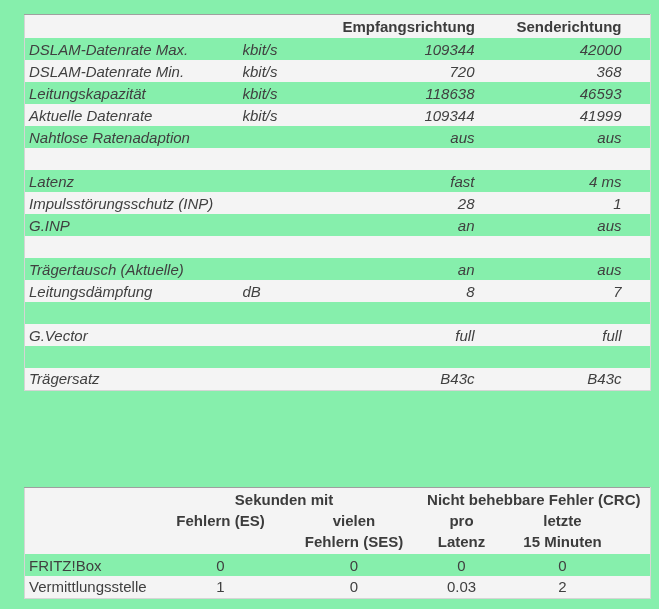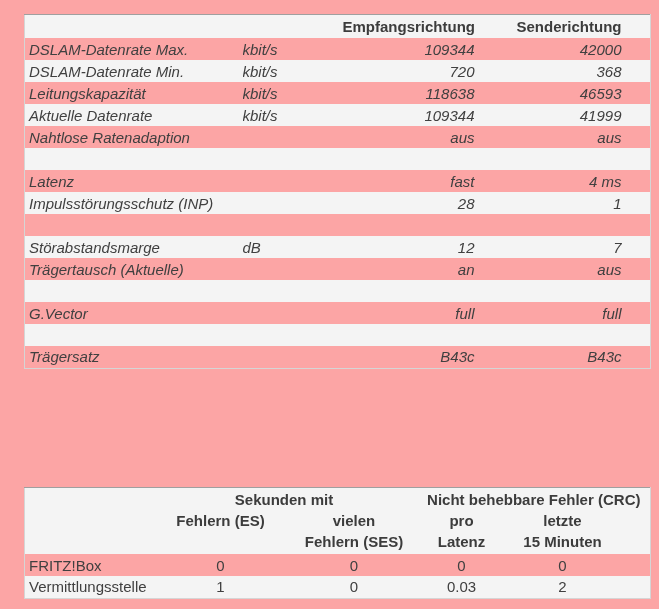--- a/index.html
+++ b/index.html
@@ -1,16 +1,16 @@
 <!DOCTYPE html>
 <html><head>
 <meta charset="utf-8">
 <style>
   html,body{margin:0;padding:0;background:#ffffff;}
-  .screen{position:relative;width:659px;height:609px;background:#fca5a5;
+  .screen{position:relative;width:659px;height:609px;background:#86efac;
           font-family:"Liberation Sans",sans-serif;}
   table{border-collapse:collapse;table-layout:fixed;}
   .tbl{position:absolute;left:24px;width:626px;
        border-left:1px solid #d5d5d5;border-right:1px solid #d5d5d5;
        border-bottom:1px solid #d5d5d5;border-top:1px solid #9f9f9f;}
   #dsl-table{top:14px;}
   #err-table{top:487px;}
   th,td{padding:0;margin:0;font-size:15px;color:#404040;white-space:nowrap;overflow:hidden;}
   thead th{background:#f4f4f4;font-weight:bold;color:#3c3c3c;}
   #dsl-table thead th{height:23px;text-align:right;vertical-align:middle;}
@@ -99,38 +99,45 @@
         <td></td>
       </tr>
       <tr>
         <td class="c-label">Impulsstörungsschutz (INP)</td>
         <td class="c-unit"></td>
         <td class="c-rx">28</td>
         <td class="c-tx">1</td>
         <td></td>
       </tr>
       <tr>
-        <td class="c-label"></td>
-        <td class="c-unit"></td>
-        <td class="c-rx"></td>
-        <td class="c-tx"></td>
-        <td></td>
-      </tr>
-      <tr>
-        <td class="c-label">Störabstandsmarge</td>
-        <td class="c-unit">dB</td>
-        <td class="c-rx">12</td>
-        <td class="c-tx">7</td>
-        <td></td>
-      </tr>
-      <tr>
-        <td class="c-label">Trägertausch (Aktuelle)</td>
+        <td class="c-label">G.INP</td>
         <td class="c-unit"></td>
         <td class="c-rx">an</td>
         <td class="c-tx">aus</td>
+        <td></td>
+      </tr>
+      <tr>
+        <td class="c-label"></td>
+        <td class="c-unit"></td>
+        <td class="c-rx"></td>
+        <td class="c-tx"></td>
+        <td></td>
+      </tr>
+      <tr>
+        <td class="c-label">Trägertausch (Aktuelle)</td>
+        <td class="c-unit"></td>
+        <td class="c-rx">an</td>
+        <td class="c-tx">aus</td>
+        <td></td>
+      </tr>
+      <tr>
+        <td class="c-label">Leitungsdämpfung</td>
+        <td class="c-unit">dB</td>
+        <td class="c-rx">8</td>
+        <td class="c-tx">7</td>
         <td></td>
       </tr>
       <tr>
         <td class="c-label"></td>
         <td class="c-unit"></td>
         <td class="c-rx"></td>
         <td class="c-tx"></td>
         <td></td>
       </tr>
       <tr>

